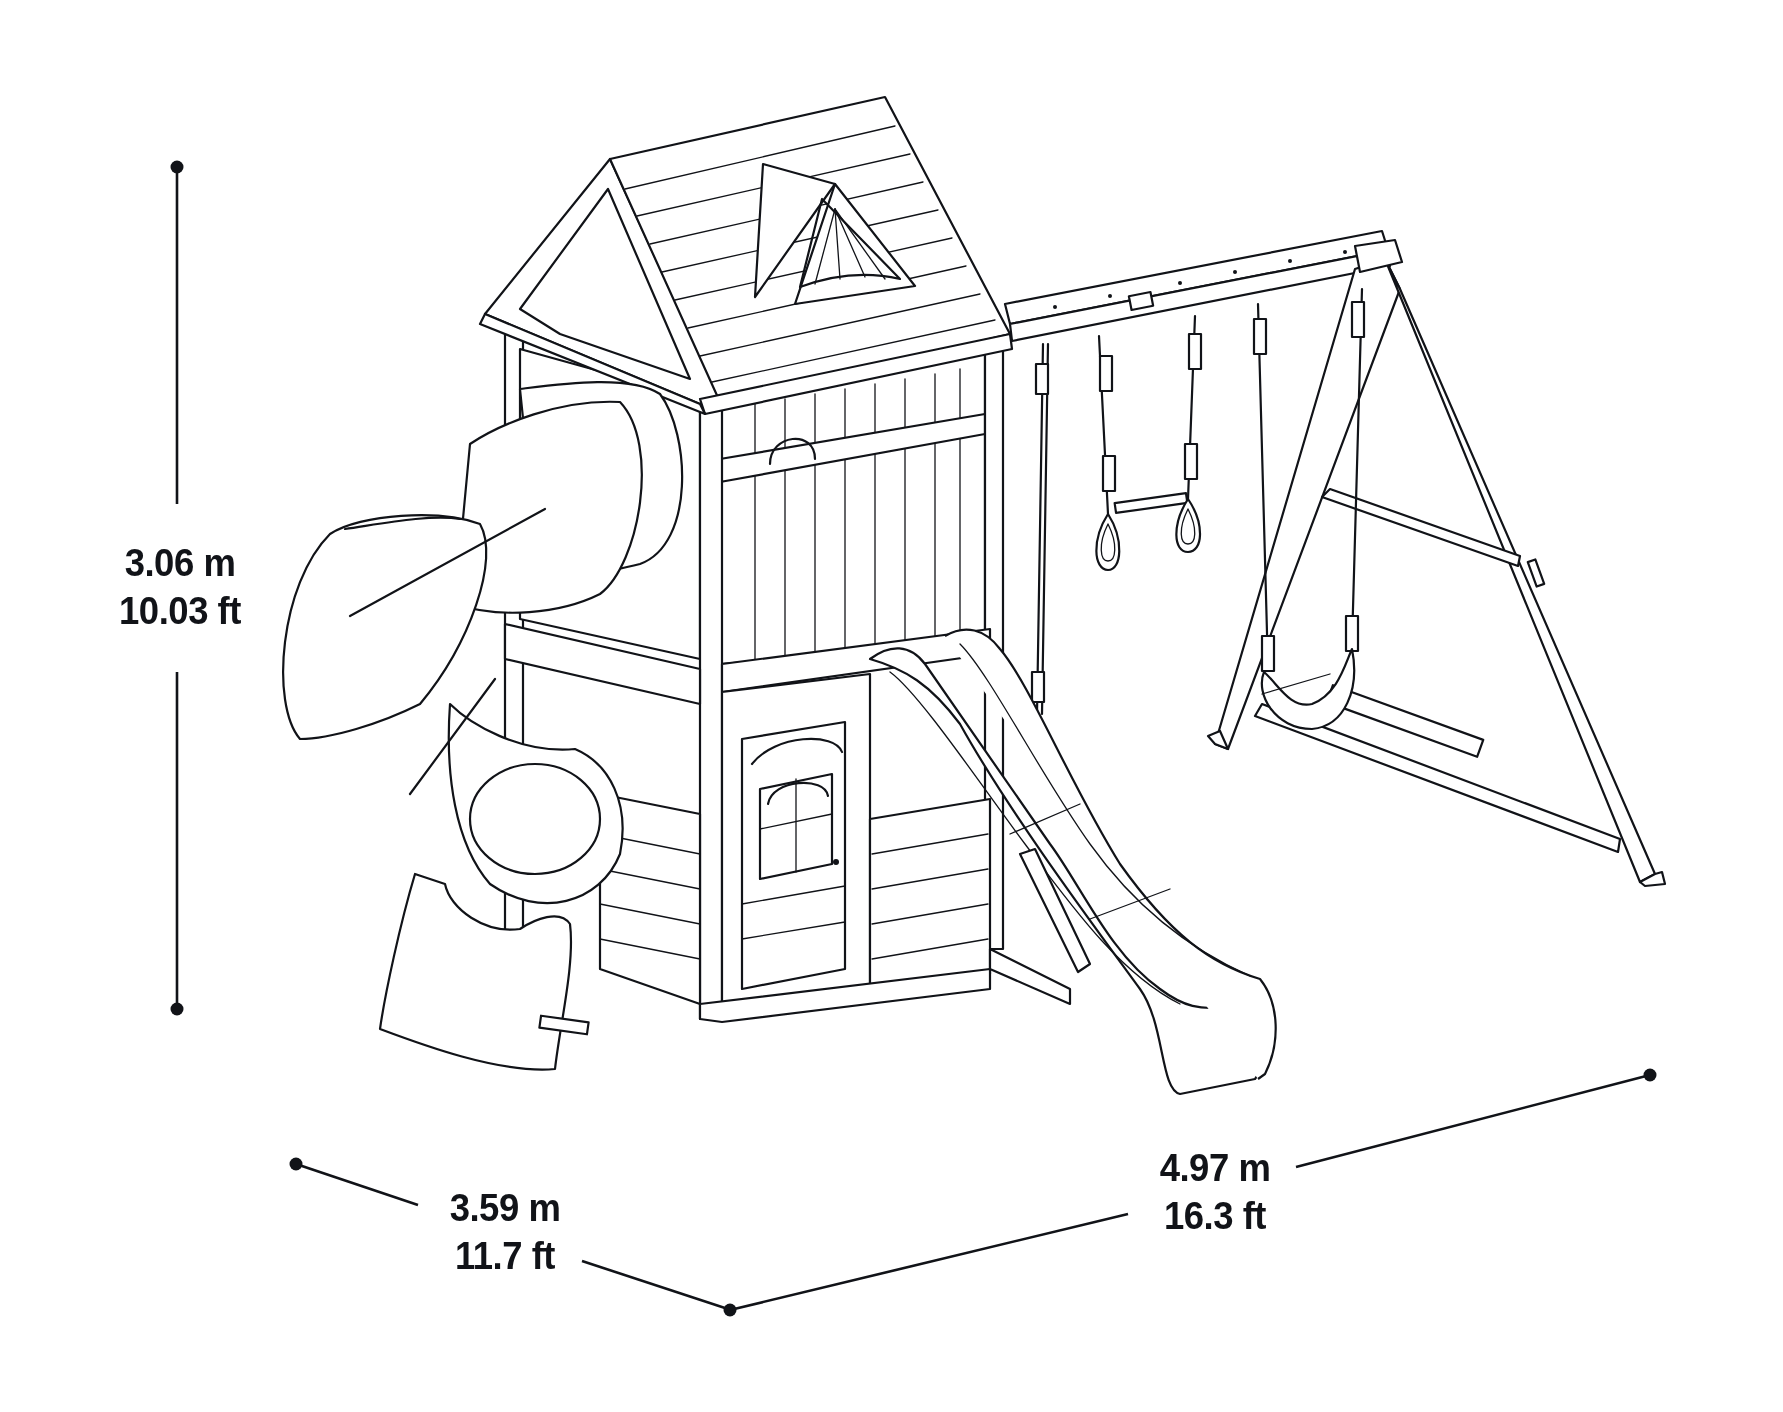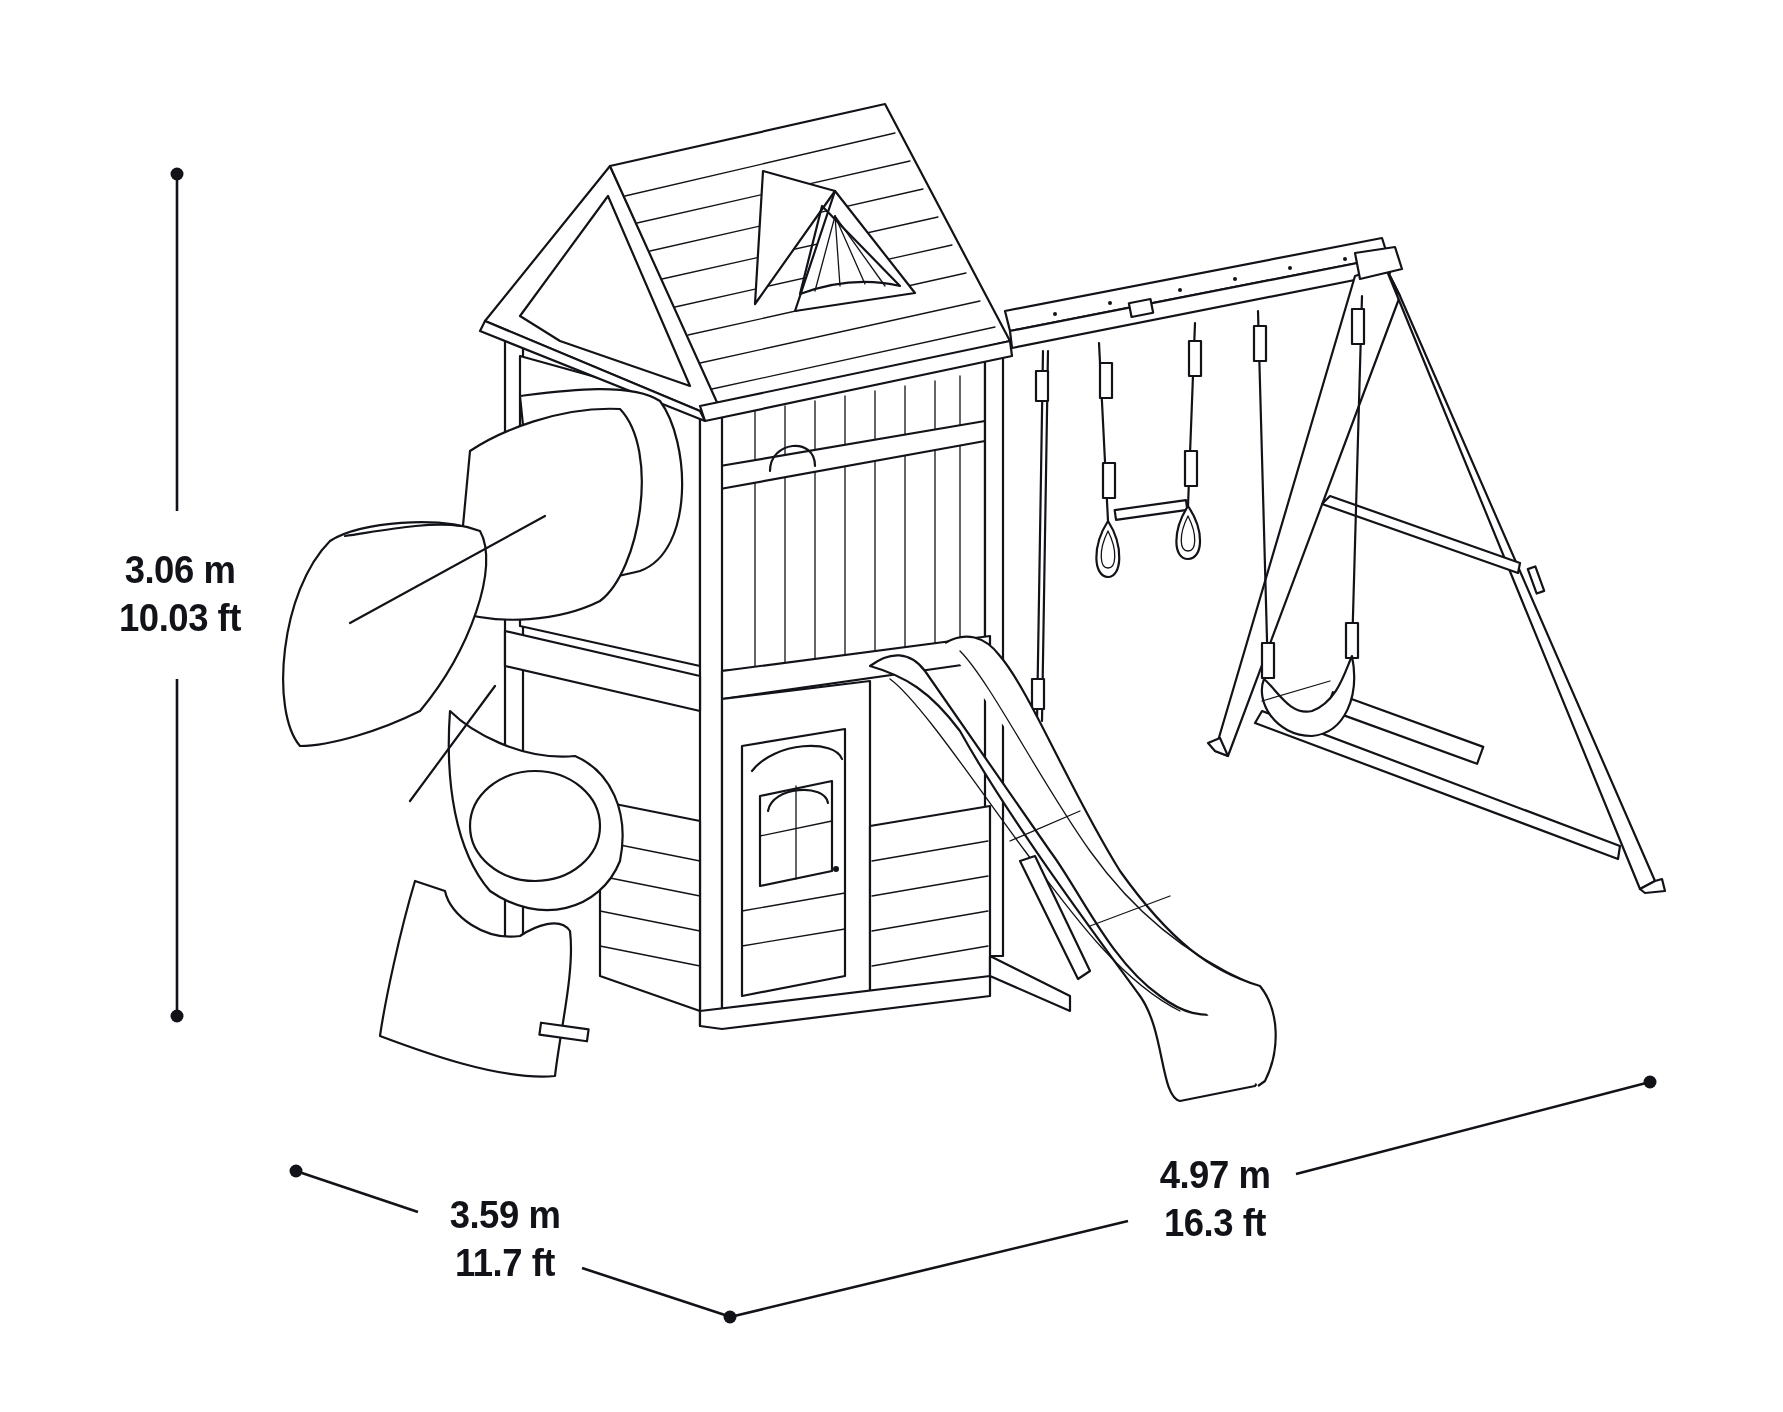--- a/index.html
+++ b/index.html
@@ -1,17 +1,17 @@
 <!DOCTYPE html>
 <html><head>
   <meta charset="utf-8">
   <style>
     html, body { margin: 0; padding: 0; background: #ffffff; }
     body { width: 1783px; height: 1412px; position: relative; overflow: hidden; }
-    .stage { position: absolute; left: 0; top: 11px; width: 1783px; height: 1152px; }
+    .stage { position: absolute; left: 0; top: 4px; width: 1783px; height: 1152px; }
     svg.art { position: absolute; left: 0; top: 0; }
     .art * { vector-effect: non-scaling-stroke; }
     .ln { stroke: #111318; fill: none; stroke-width: 2.2; stroke-linejoin: round; stroke-linecap: round; }
     .thin { stroke: #111318; fill: none; stroke-width: 1.3; stroke-linecap: round; }
     .fill { fill: #ffffff; stroke: #111318; stroke-width: 2.2; stroke-linejoin: round; }
     .bolt { fill: #111318; }
     .dim-line { stroke: #111318; stroke-width: 2.6; fill: none; }
     .dim-dot { fill: #111318; }
     .label {
       position: absolute;

